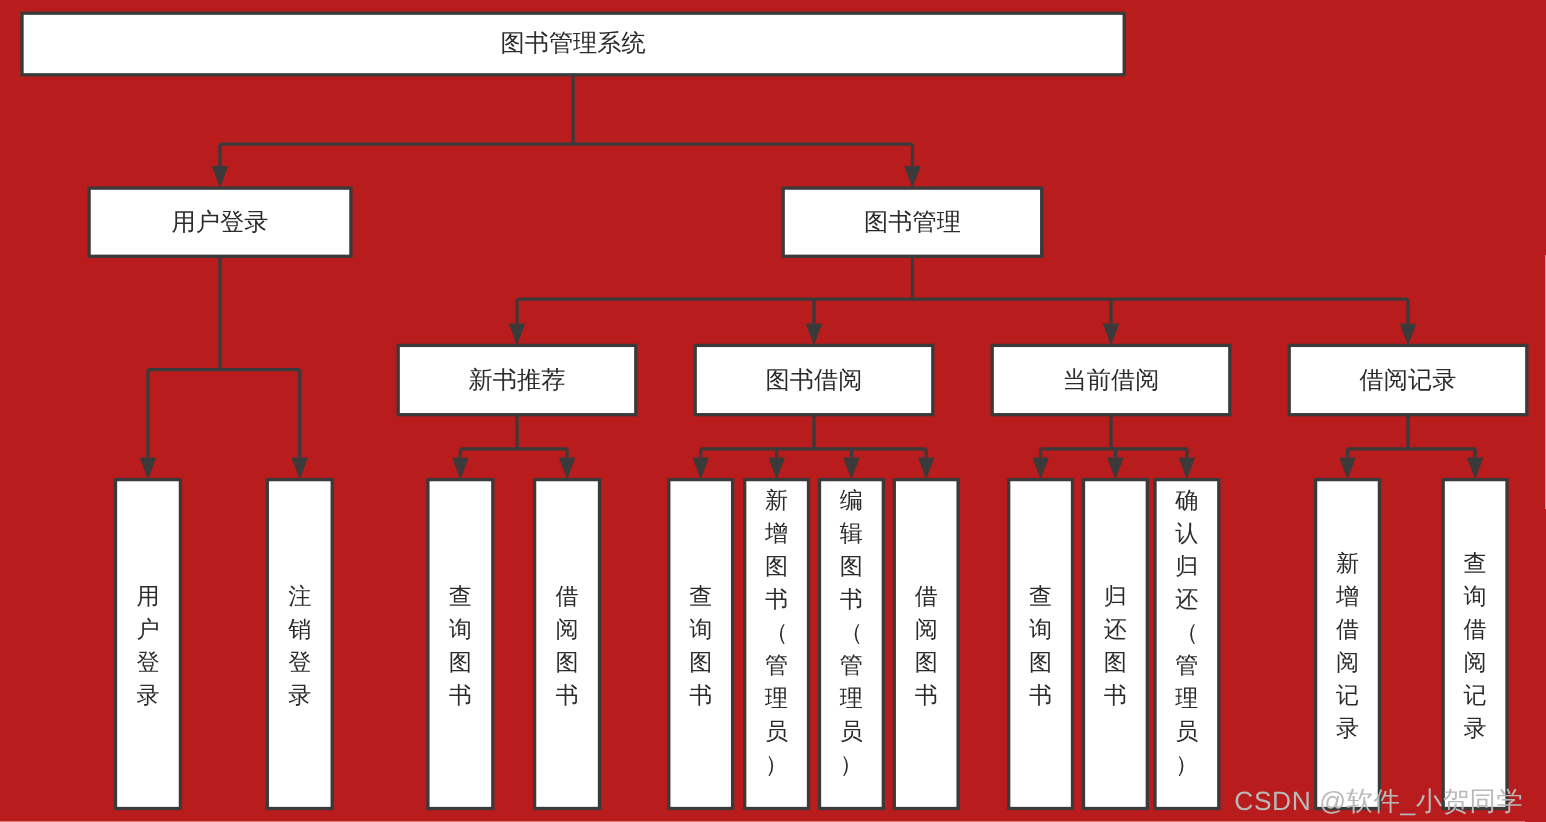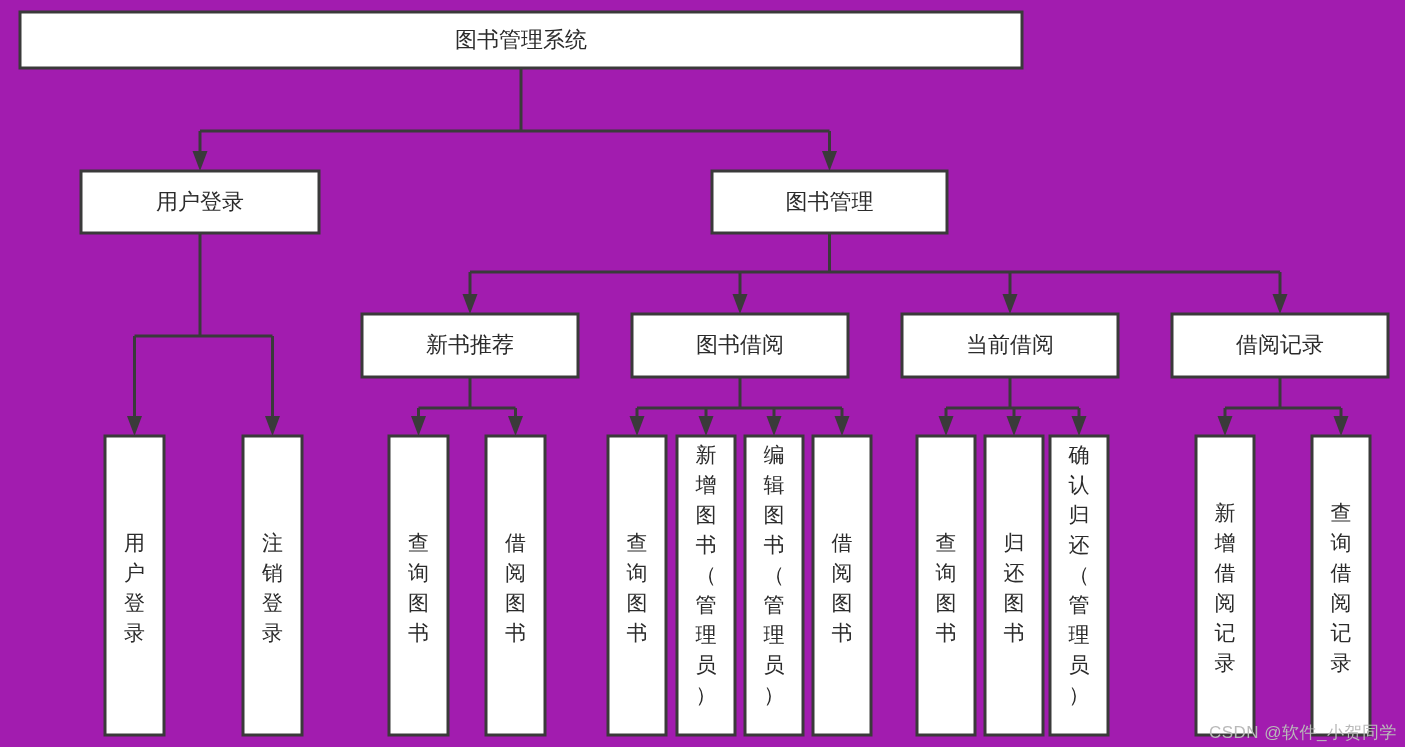--- a/index.html
+++ b/index.html
@@ -8,21 +8,21 @@
     padding: 0;
     background: #ffffff;
   }
   body {
     font-family: "Liberation Sans", "DejaVu Sans", sans-serif;
   }
   #diagram-root {
     position: relative;
     width: 1405px;
     height: 747px;
-    background: #a21caf;
+    background: #b91c1c;
     overflow: hidden;
   }
   svg.diagram-canvas {
     position: absolute;
     left: 0;
     top: 0;
     width: 1405px;
     height: 747px;
     display: block;
   }
@@ -49,24 +49,24 @@
     dominant-baseline: middle;
   }
   .node-label-v {
     font-family: "Liberation Sans", "DejaVu Sans", sans-serif;
     font-size: 21px;
     fill: #2b2b2b;
     text-anchor: middle;
   }
   .watermark-text {
     position: absolute;
-    right: 8px;
+    right: 20px;
     bottom: 3px;
     font-family: "Liberation Sans", "DejaVu Sans", sans-serif;
-    font-size: 17px;
+    font-size: 24px;
     color: #b9b9b9;
     white-space: nowrap;
     letter-spacing: 0.5px;
     pointer-events: none;
   }
 </style>
 </head>
 <body>
 
 <div id="diagram-root">

